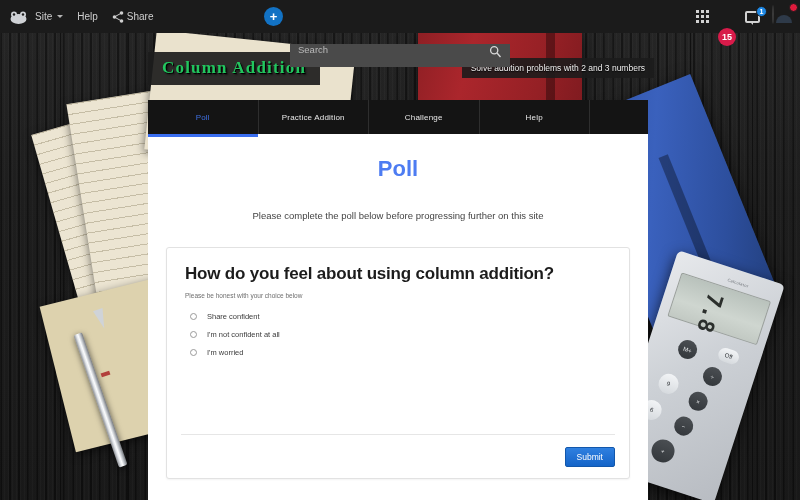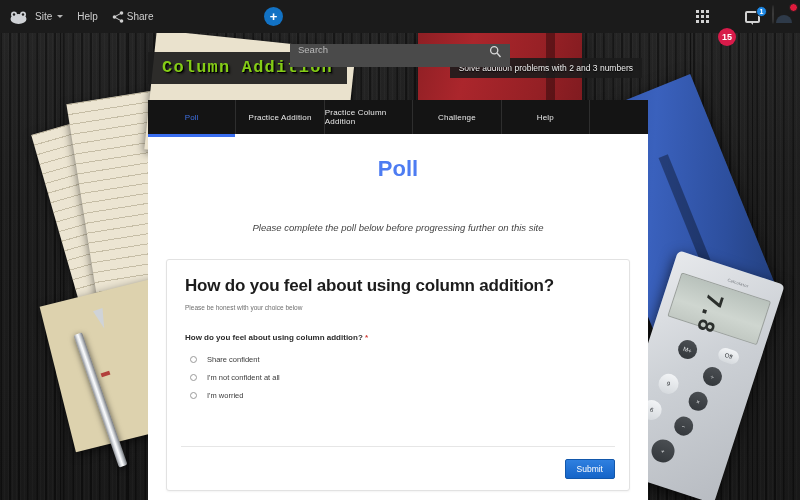--- a/index.html
+++ b/index.html
@@ -209,29 +209,29 @@
   }
 
   
   .site-header {
     position: absolute; left: 148px; top: 52px;
     background: rgba(28,28,28,0.92);
     padding: 6px 14px 7px 14px;
     z-index: 20;
   }
   .site-title {
-    color: #84cc16;
-    font-family: Liberation Mono, monospace;
+    color: #22c55e;
+    font-family: Liberation Serif, serif;
     font-size: 17px;
     font-weight: bold;
     letter-spacing: 1.2px;
     text-shadow: 1px 1px 0 #000, 2px 2px 2px rgba(0,0,0,0.6);
   }
   .tagline {
-    position:absolute; right: 158px; top: 58px;
+    position:absolute; right: 146px; top: 58px;
     background: rgba(28,28,28,0.9);
     color: #eeeeee; font-size: 8.5px;
     padding: 5px 9px;
     z-index: 20;
     white-space: nowrap;
     text-shadow: 0 1px 1px #000;
   }
 
   
   .tabbar {
@@ -267,21 +267,21 @@
     z-index: 19;
     overflow: hidden;
   }
   .page-title {
     text-align:center; color: #4d7cf2;
     font-size: 22px; font-weight: bold;
     margin-top: 22px;
   }
   .page-sub {
     text-align:center; color: #444444;
-    font-size: 9.5px; margin-top: 40px; font-style: italic;
+    font-size: 9.5px; margin-top: 28px;
   }
 
   .card {
     margin: 26px 18px 0 18px;
     background: #ffffff;
     border: 1px solid #e2e2e2;
     border-radius: 3px;
     box-shadow: 0 1px 2px rgba(0,0,0,0.05);
     padding: 16px 18px 0 18px;
     height: 232px;
@@ -436,43 +436,36 @@
   <div class="tagline">Solve addition problems with 2 and 3 numbers</div>
 
   <div class="tabbar">
     <div class="tab active">
       <span>Poll</span>
     </div>
     <div class="tab">
       <span>Practice Addition</span>
     </div>
     <div class="tab">
-      <span>Practice Column Addition</span>
-    </div>
-    <div class="tab">
       <span>Challenge</span>
     </div>
     <div class="tab">
       <span>Help</span>
     </div>
     <div class="tab tab-spacer"></div>
   </div>
 
   <div class="page">
     <div class="page-title">Poll</div>
     <div class="page-sub">Please complete the poll below before progressing further on this site</div>
 
     <div class="card">
       <div class="card-title">How do you feel about using column addition?</div>
       <div class="card-sub">Please be honest with your choice below</div>
 
-      <div class="q-label">
-        <span>How do you feel about using column addition?</span>
-        <span class="req">*</span>
-      </div>
 
       <div class="options">
         <div class="opt">
           <span class="radio"></span>
           <span class="opt-label">Share confident</span>
         </div>
         <div class="opt">
           <span class="radio"></span>
           <span class="opt-label">I'm not confident at all</span>
         </div>

